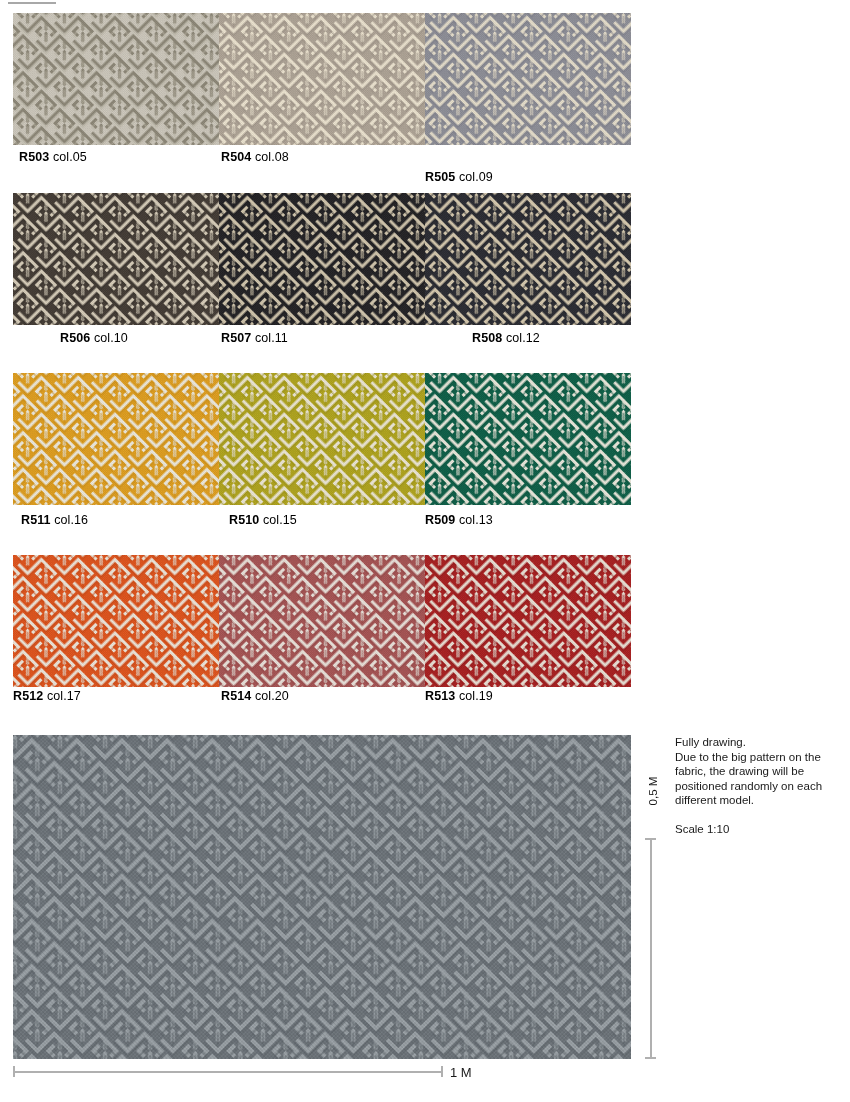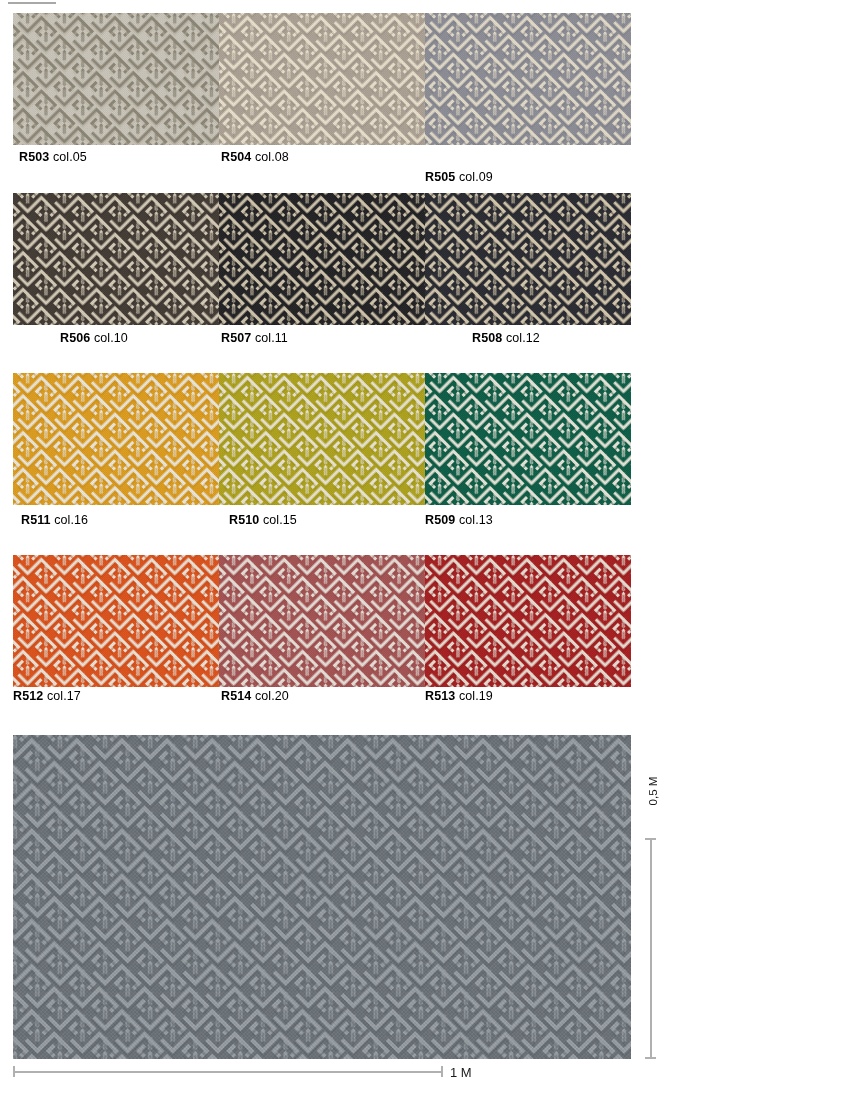--- a/index.html
+++ b/index.html
@@ -463,20 +463,29 @@
       <rect width="1.5" height="1.5" fill="none"></rect>
       <path d="M 0 0 L 1.5 1.5" stroke="#000" stroke-width="0.51" opacity="0.10"></path>
       <path d="M 1.5 0 L 0 1.5" stroke="#fff" stroke-width="0.36" opacity="0.07"></path>
     </pattern>
   </defs>
   <rect width="100%" height="100%" fill="url(#p12f)"></rect>
   <rect width="100%" height="100%" fill="url(#p12w)"></rect>
 </svg>
     </div>
 
+  <div class="notes">
+    <p>Fully drawing.</p>
+    <p>Due to the big pattern on the</p>
+    <p>fabric, the drawing will be</p>
+    <p>positioned randomly on each</p>
+    <p>different model.</p>
+    <div class="spacer"></div>
+    <p>Scale 1:10</p>
+  </div>
 
   <div class="dim-v">
     <div class="cap top"></div>
     <div class="shaft"></div>
     <div class="cap bottom"></div>
   </div>
   <div class="dim-v-label">0,5 M</div>
 
   <div class="dim-h">
     <div class="cap left"></div>

